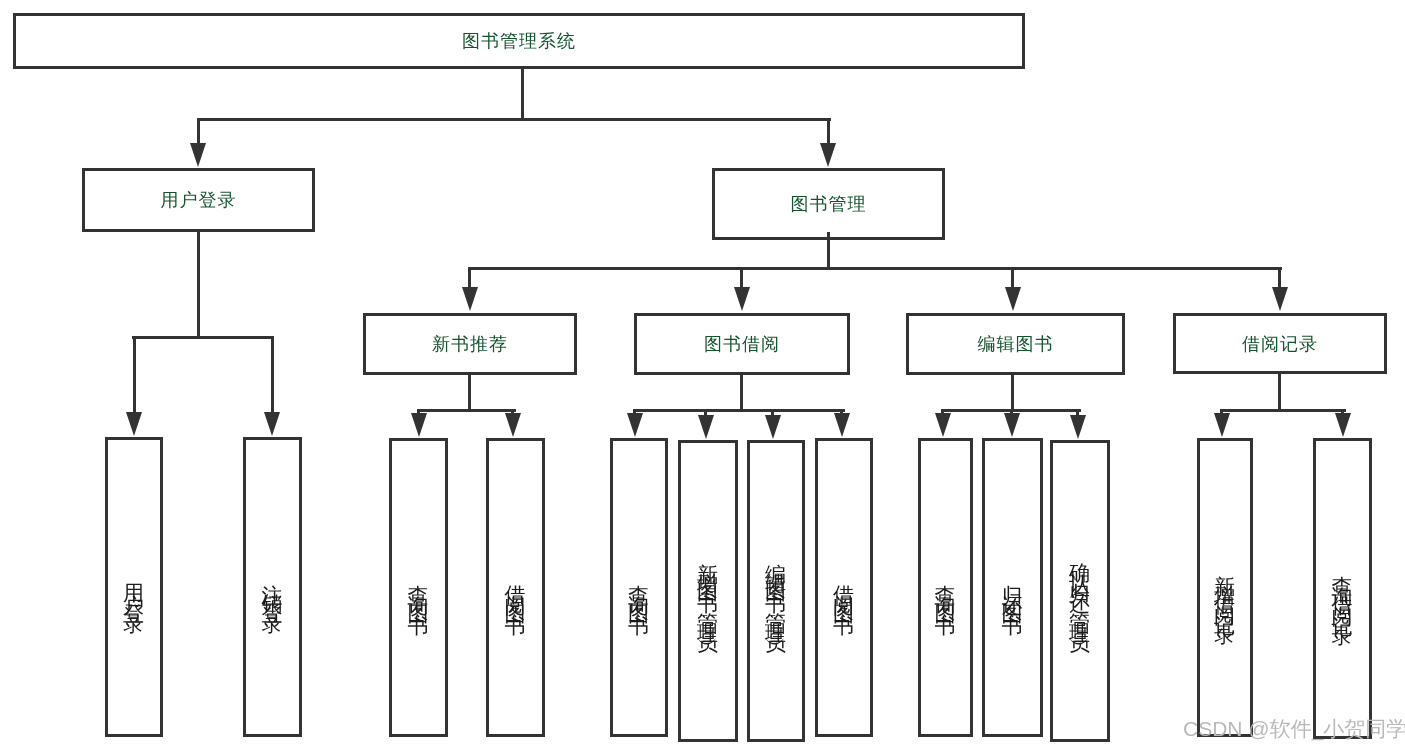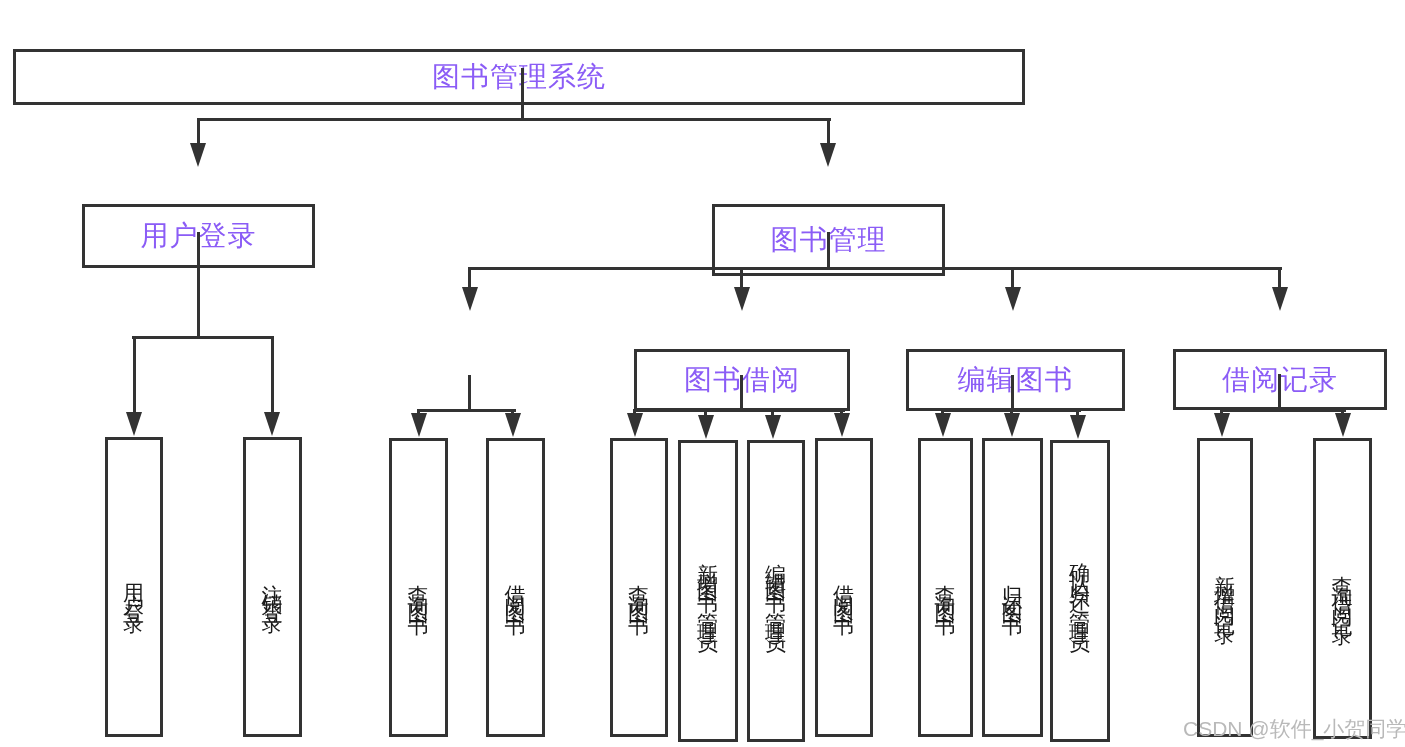--- a/index.html
+++ b/index.html
@@ -3,21 +3,21 @@
 <meta charset="utf-8">
 <style>
   * { margin:0; padding:0; box-sizing:border-box; }
   html,body { background:#ffffff; }
   body { font-family:"Liberation Sans", sans-serif; }
   .canvas { position:relative; width:1405px; height:747px; background:#ffffff; overflow:hidden; }
 
   .node {
     position:absolute; border:3px solid #333333; background:#ffffff;
     display:flex; align-items:center; justify-content:center;
-    font-size:28px; color:#8b5cf6; letter-spacing:1px; white-space:nowrap;margin-top:36px;
+    font-size:18px; color:#14532d; letter-spacing:1px; white-space:nowrap;
   }
   .vnode {
     position:absolute; border:3px solid #333333; background:#ffffff;
     display:flex; align-items:center; justify-content:center;
   }
   .vtext {
     writing-mode:vertical-rl; text-orientation:mixed;
     font-size:21px; line-height:1; letter-spacing:10px; color:#1b1b1b;
   }
   .hline, .vline { position:absolute; background:#333333; }
@@ -132,20 +132,21 @@
   <div class="hline" id="l-split3"></div>
   <div class="vline" id="l-stub-g0"></div>
   <div class="vline" id="l-stub-g1"></div>
   <div class="vline" id="l-stub-g2"></div>
   <div class="vline" id="l-stub-g3"></div>
   <div class="arrow" id="a-g0"></div>
   <div class="arrow" id="a-g1"></div>
   <div class="arrow" id="a-g2"></div>
   <div class="arrow" id="a-g3"></div>
 
+  <div class="node" id="n-g0">新书推荐</div>
   <div class="node" id="n-g1">图书借阅</div>
   <div class="node" id="n-g2">编辑图书</div>
   <div class="node" id="n-g3">借阅记录</div>
 
   <div class="vline" id="l-g0-stem"></div>
   <div class="vline" id="l-g1-stem"></div>
   <div class="vline" id="l-g2-stem"></div>
   <div class="vline" id="l-g3-stem"></div>
   <div class="hline" id="l-split-g0"></div>
   <div class="hline" id="l-split-g1"></div>

